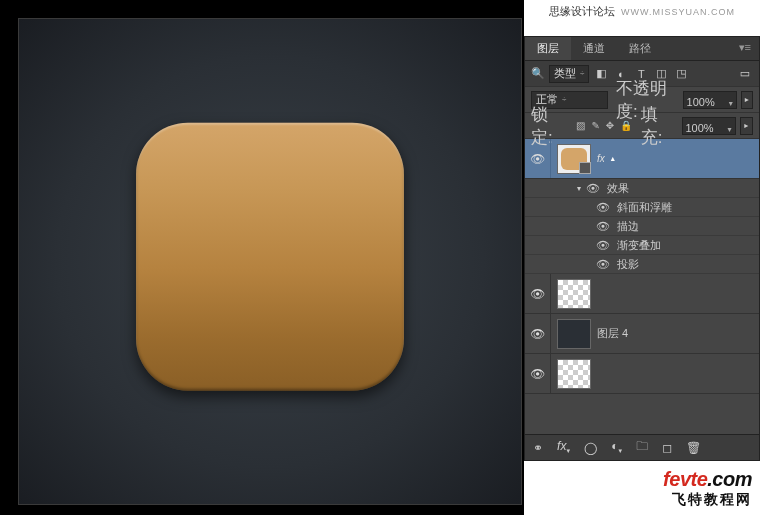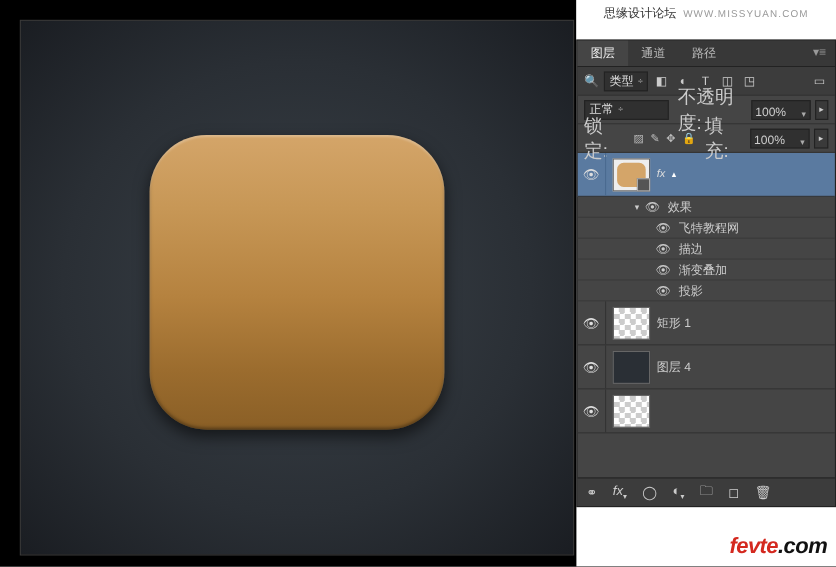--- a/index.html
+++ b/index.html
@@ -139,39 +139,38 @@
       <div class="fx-arr">▴</div>
     </div>
 
     <div class="sub first">
       <span class="tri">▾</span>
       <span class="eye2">👁</span>
       <span>效果</span>
     </div>
     <div class="sub">
       <span class="eye2">👁</span>
-      <span>飞特教程网</span>
+      <span>斜面和浮雕</span>
     </div>
     <div class="sub">
       <span class="eye2">👁</span>
       <span>描边</span>
     </div>
     <div class="sub">
       <span class="eye2">👁</span>
       <span>渐变叠加</span>
     </div>
     <div class="sub">
       <span class="eye2">👁</span>
       <span>投影</span>
     </div>
 
     <div class="layer">
       <div class="eye">👁</div>
       <div class="thumb checker"></div>
-      <div class="lname">矩形 1</div>
     </div>
     <div class="layer">
       <div class="eye">👁</div>
       <div class="thumb dark"></div>
       <div class="lname">图层 4</div>
     </div>
     <div class="layer">
       <div class="eye">👁</div>
       <div class="thumb checker"></div>
     </div>
@@ -186,13 +185,14 @@
     <span>◻</span>
     <span>🗑</span>
     <div class="spacer"></div>
   </div>
 </div>
 
 <div class="brand">
   <div class="b1">
     <span class="red">fevte</span><span>.com</span>
   </div>
+  <div class="b2">飞特教程网</div>
 </div>
 
 </body></html>

